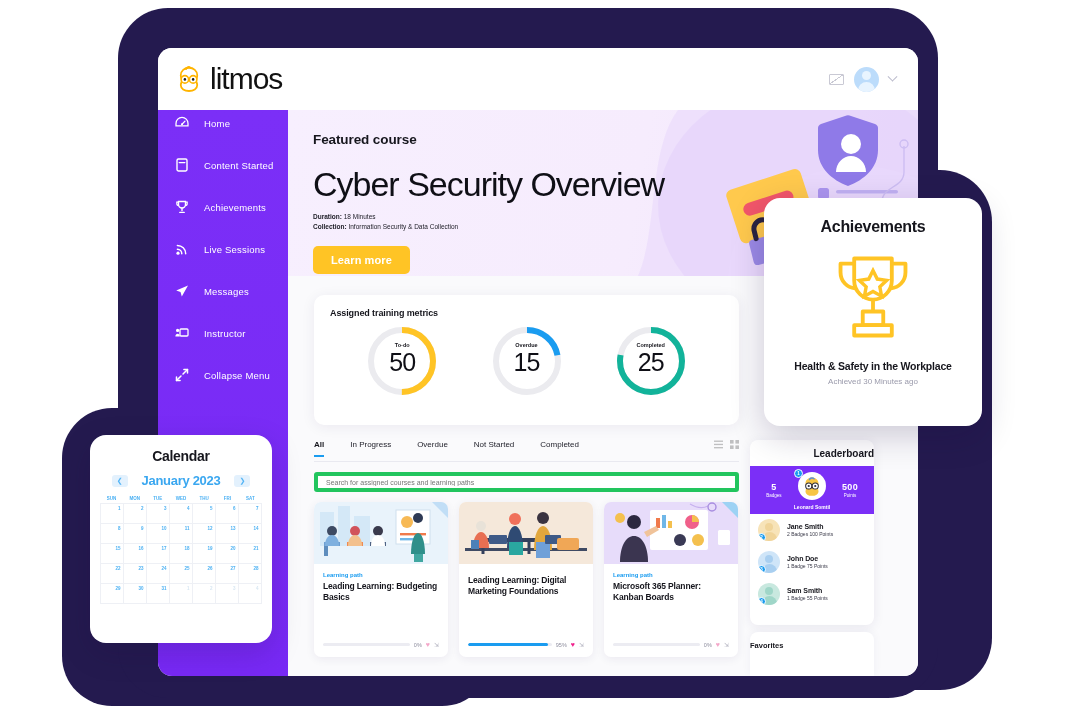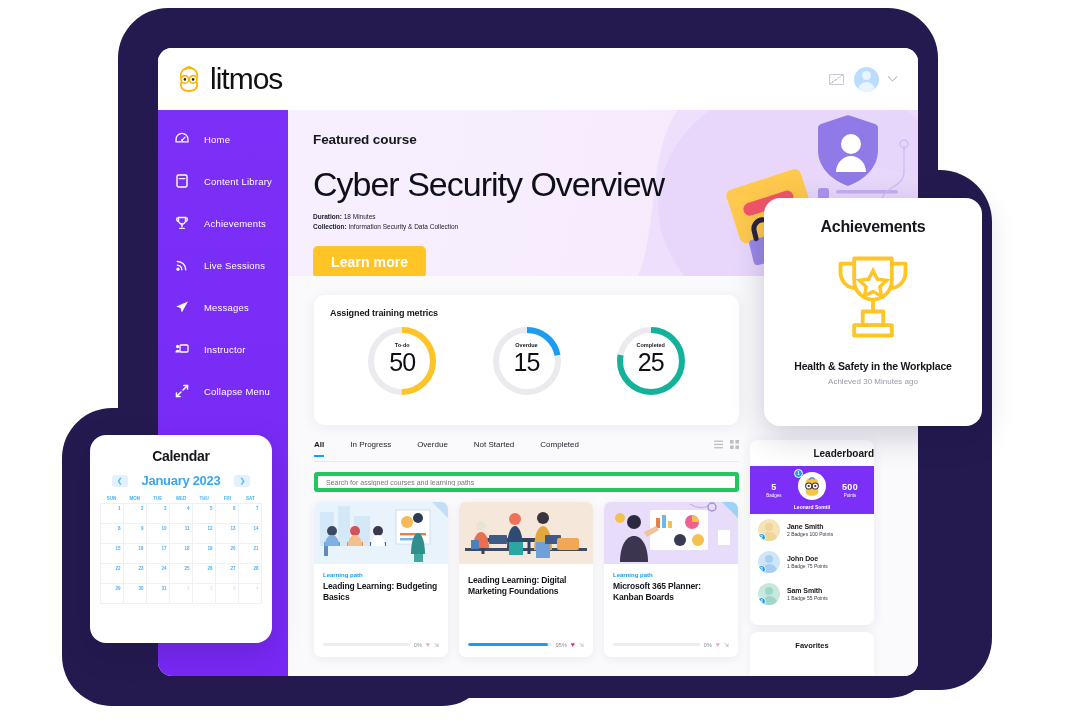--- a/index.html
+++ b/index.html
@@ -33,42 +33,42 @@
     border-radius:50%; background:#e8f4ff; }
   .avatar-circ:after{ content:""; position:absolute; left:50%; top:15px; width:17px; height:14px; margin-left:-8.5px;
     border-radius:9px 9px 0 0; background:#e8f4ff; }
   .chev { width:7px; height:7px; border-right:1.4px solid #b9b9cb; border-bottom:1.4px solid #b9b9cb;
           transform:rotate(45deg) translate(-2px,-2px); }
 
   
   #sidebar { position:absolute; left:0; top:62px; width:130px; height:566px;
              background:linear-gradient(180deg,#7b2ff7 0%,#7829f5 100%); }
   .nav-item { display:flex; align-items:center; height:26px; margin-top:16px; padding-left:16px; cursor:pointer; }
-  .nav-item:first-child { margin-top:16px; }
+  .nav-item:first-child { margin-top:0; }
   .nav-ico { width:16px; height:16px; flex:0 0 16px; margin-right:14px; color:#fff; }
   .nav-ico svg { display:block; }
   .nav-label { font-size:9.5px; color:#fff; font-weight:400; letter-spacing:.2px; white-space:nowrap; }
 
   
   #main { position:absolute; left:130px; top:62px; width:630px; height:566px; background:#fafafc; }
 
   
   #banner { position:relative; width:630px; height:166px; overflow:hidden;
             background:linear-gradient(100deg,#f7effe 0%,#f6ecfd 55%,#efe2fb 100%); }
   #banner-blob{ position:absolute; right:-40px; top:-30px; width:300px; height:250px; border-radius:50%;
                 background:#e4d2fa; opacity:.75; }
   #banner-blob2{ position:absolute; right:-70px; bottom:-120px; width:260px; height:230px; border-radius:50%;
                 background:#ead9fc; opacity:.8; }
   #banner-art { position:absolute; right:0; top:0; width:300px; height:166px; }
   #banner-txt { position:absolute; left:25px; top:22px; z-index:3; }
   .b-kicker { font-size:13.5px; font-weight:bold; color:#16161d; letter-spacing:-.1px; }
   .b-title { font-size:34px; font-weight:400; color:#0f0f16; letter-spacing:-1px; margin-top:18px; line-height:1.15; }
   .b-meta { font-size:6.5px; color:#1b1b24; margin-top:8px; line-height:1.55; }
   .b-meta b { font-weight:bold; }
-  #learn-more { margin-top:14px; display:inline-block; background:#ffc425; color:#fff; font-size:14px;
+  #learn-more { margin-top:14px; display:inline-block; background:#ffc425; color:#fff; font-size:11px;
                 font-weight:600; border:none; border-radius:5px; padding:8px 18px; cursor:pointer; letter-spacing:.1px; }
 
   
   #metrics { position:absolute; left:26px; top:185px; width:425px; height:130px; background:#fff;
              border-radius:10px; box-shadow:0 2px 14px rgba(40,20,90,.07); }
   #metrics-title { position:absolute; left:16px; top:13px; font-size:9px; font-weight:bold; color:#16161d; letter-spacing:-.1px; }
   .donuts { position:absolute; left:0; top:30px; width:425px; display:flex; justify-content:space-evenly; align-items:center; }
   .donut { position:relative; width:72px; height:72px; }
   .donut svg { display:block; transform:rotate(-90deg); }
   .donut .dlab { position:absolute; left:0; top:17px; width:100%; text-align:center; font-size:5.5px; color:#16161d; font-weight:600; }
@@ -118,21 +118,21 @@
                font-size:4.5px; display:flex; align-items:center; justify-content:center; font-weight:bold;
                border:1.2px solid #fff; }
   .lb-row { display:flex; align-items:center; padding:5px 8px; }
   .lb-av { width:22px; height:22px; border-radius:50%; position:relative; flex:0 0 22px; margin-right:7px; overflow:hidden; }
   .lb-av .head{ position:absolute; left:50%; top:3.5px; width:8px; height:8px; margin-left:-4px; border-radius:50%; }
   .lb-av .body{ position:absolute; left:50%; top:13px; width:15px; height:12px; margin-left:-7.5px; border-radius:8px 8px 0 0; }
   .lb-name { font-size:7px; font-weight:bold; color:#16161d; letter-spacing:-.1px; }
   .lb-sub { font-size:5px; color:#3a3a49; margin-top:1.5px; }
   #favorites { position:absolute; left:462px; top:522px; width:124px; height:44px; background:#fff;
                border-radius:8px 8px 0 0; box-shadow:0 -1px 10px rgba(40,20,90,.05); }
-  #fav-title { text-align:center; font-size:7.5px; font-weight:bold; color:#16161d; padding-top:9px; }
+  #fav-title { text-align:left; font-size:7.5px; font-weight:bold; color:#16161d; padding-top:9px; }
 
   
   #ach-card { position:absolute; left:764px; top:198px; width:218px; height:228px; background:#fff;
               border-radius:16px; box-shadow:0 10px 34px rgba(25,10,60,.20); }
   #ach-title { text-align:center; font-size:16px; font-weight:600; color:#16161d; padding-top:20px; letter-spacing:-.3px; }
   #ach-trophy { display:flex; justify-content:center; margin-top:14px; }
   #ach-sub { text-align:center; font-size:10.5px; font-weight:bold; color:#16161d; margin-top:16px; letter-spacing:-.2px; }
   #ach-time { text-align:center; font-size:8px; color:#9a9aab; margin-top:5px; }
 
   
@@ -195,21 +195,21 @@
         <span class="nav-label">Home</span>
       </div>
 
       <div class="nav-item">
         <span class="nav-ico">
           <svg viewBox="0 0 16 16" width="16" height="16">
               <rect x="3" y="2" width="10" height="12" rx="1.4" fill="none" stroke="#fff" stroke-width="1.4"></rect>
               <path d="M5.2 5.6h5.6" stroke="#fff" stroke-width="1.4" stroke-linecap="round"></path>
             </svg>
         </span>
-        <span class="nav-label">Content Library</span>
+        <span class="nav-label">Content Started</span>
       </div>
 
       <div class="nav-item">
         <span class="nav-ico">
           <svg viewBox="0 0 16 16" width="16" height="16">
               <path d="M4.5 2.5h7v3a3.5 3.5 0 0 1-7 0z" fill="none" stroke="#fff" stroke-width="1.4"></path>
               <path d="M4.5 3.2H2.8v1.2c0 1.2 .9 2 1.9 2M11.5 3.2h1.7v1.2c0 1.2-.9 2-1.9 2" fill="none" stroke="#fff" stroke-width="1.2"></path>
               <path d="M8 9v2.6M5.8 13.4h4.4" stroke="#fff" stroke-width="1.4" stroke-linecap="round"></path>
             </svg>
         </span>

